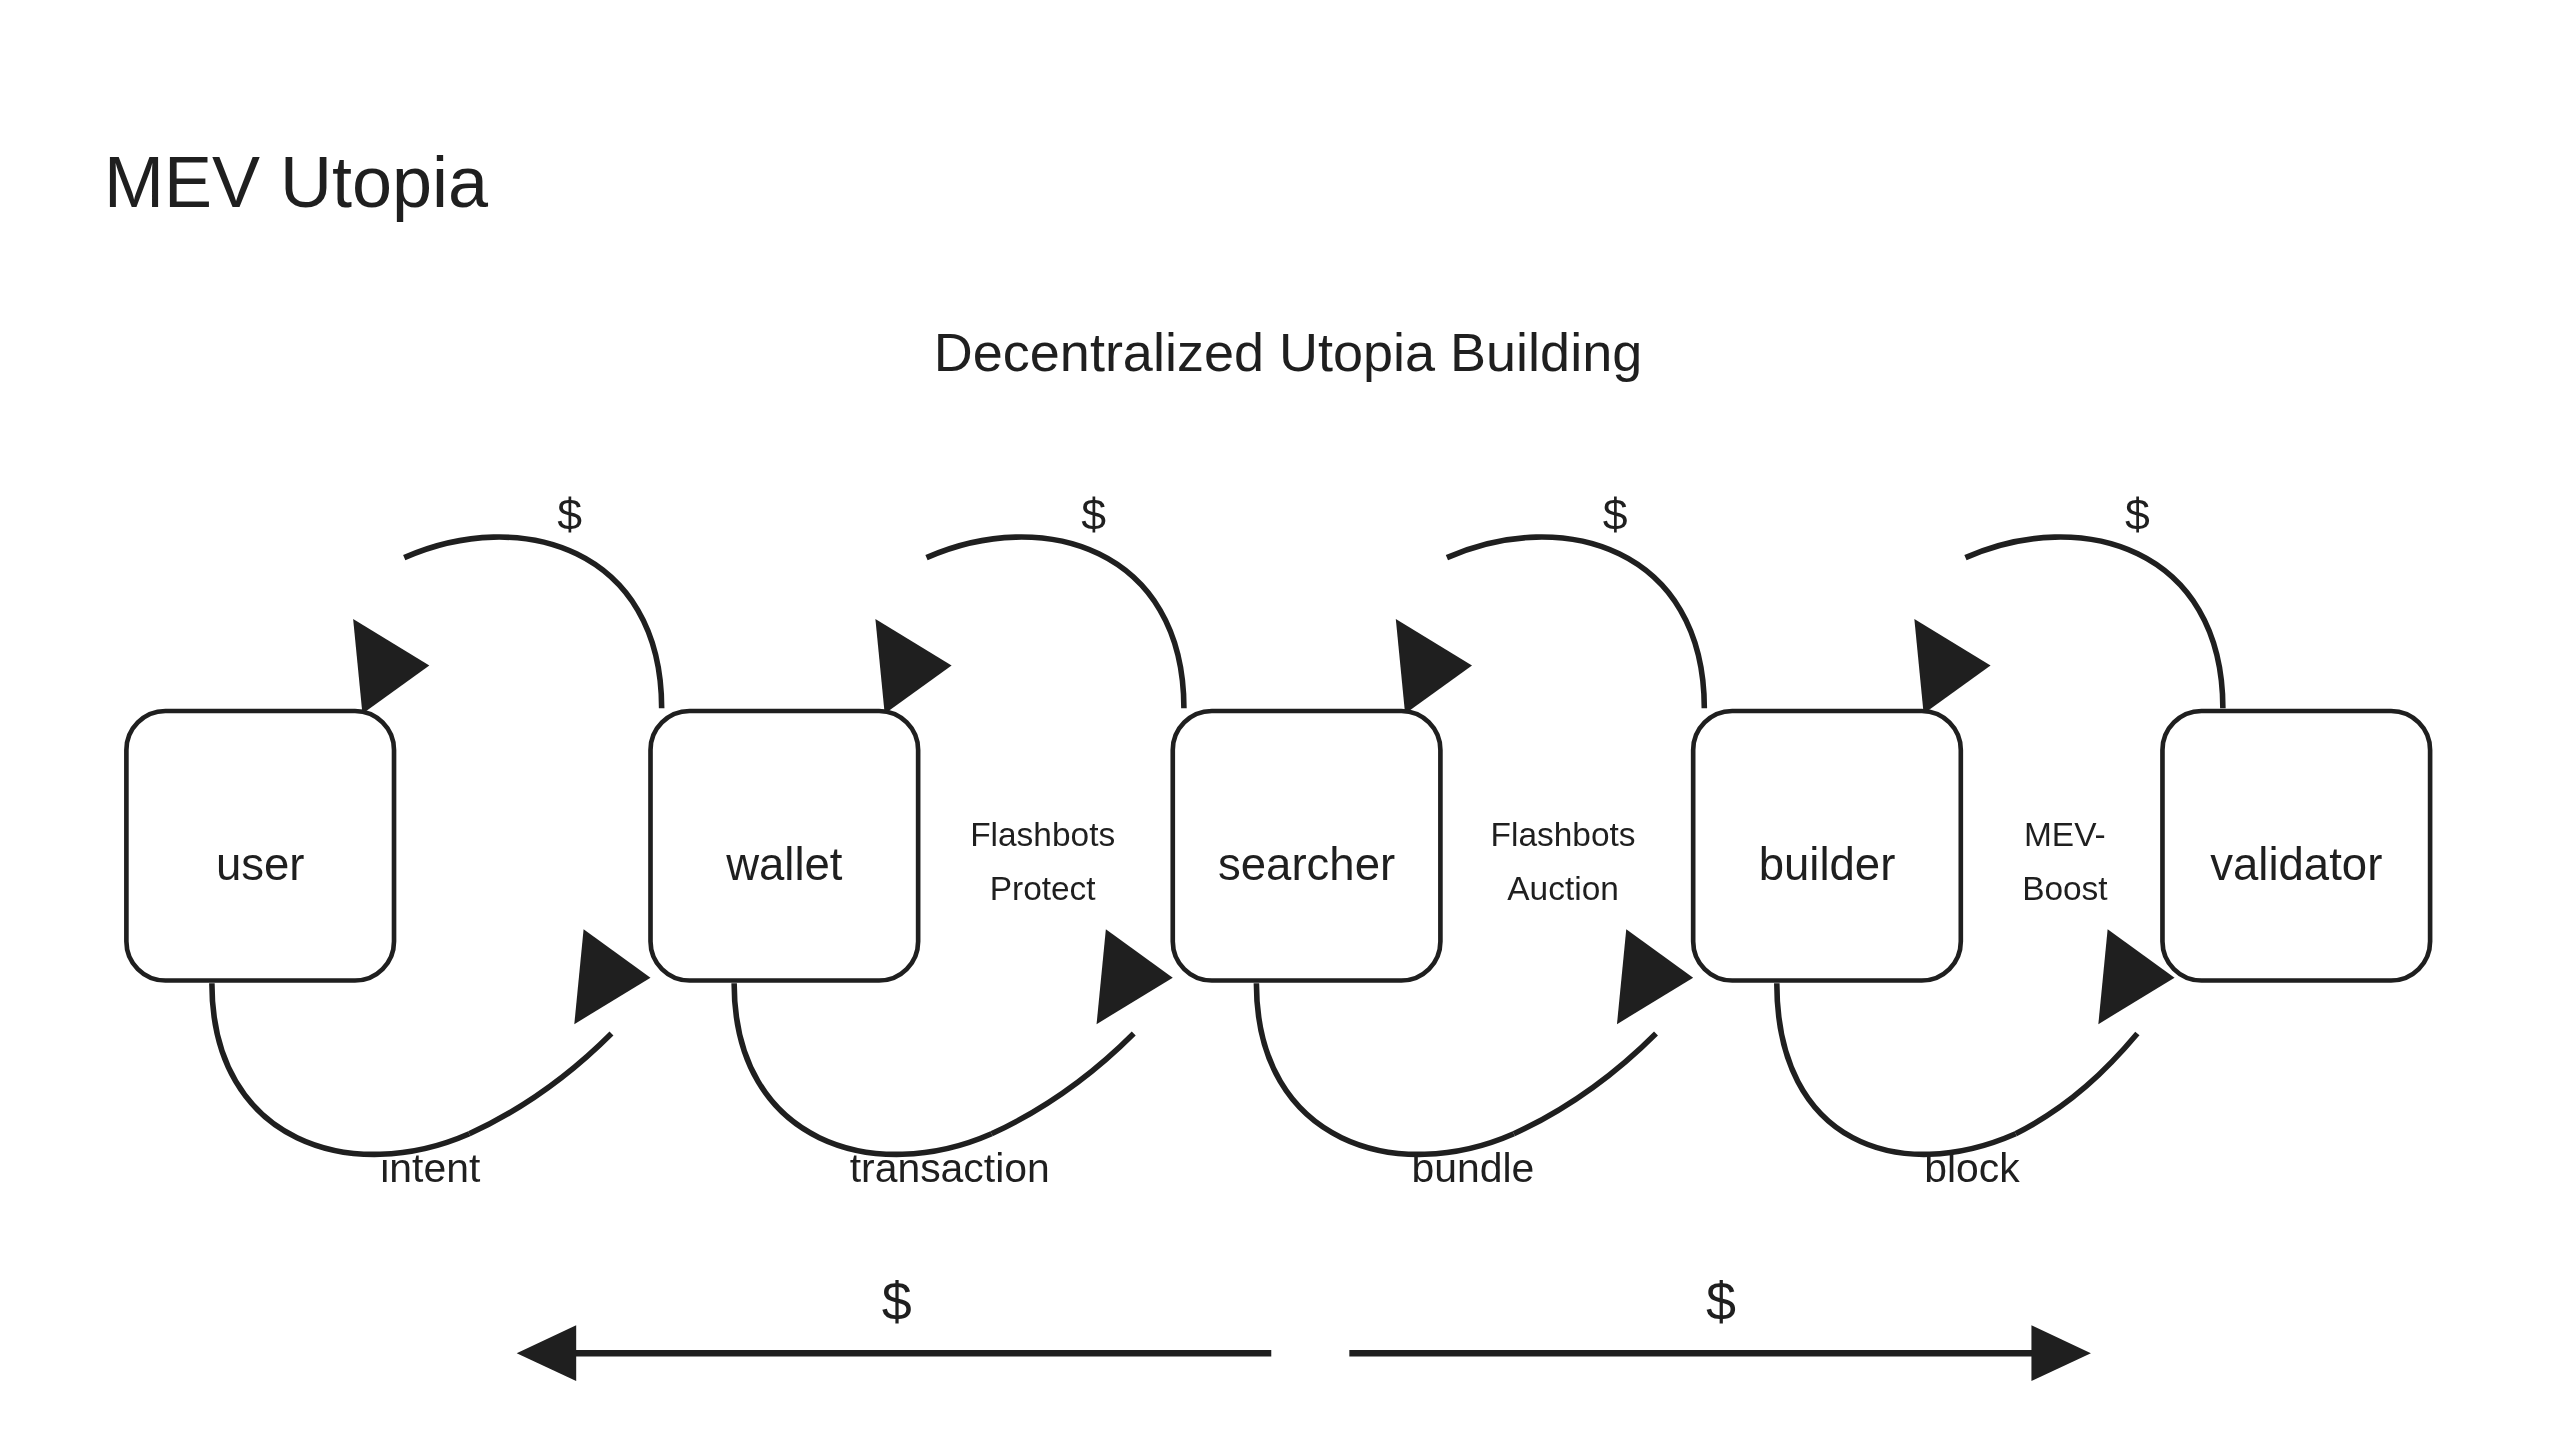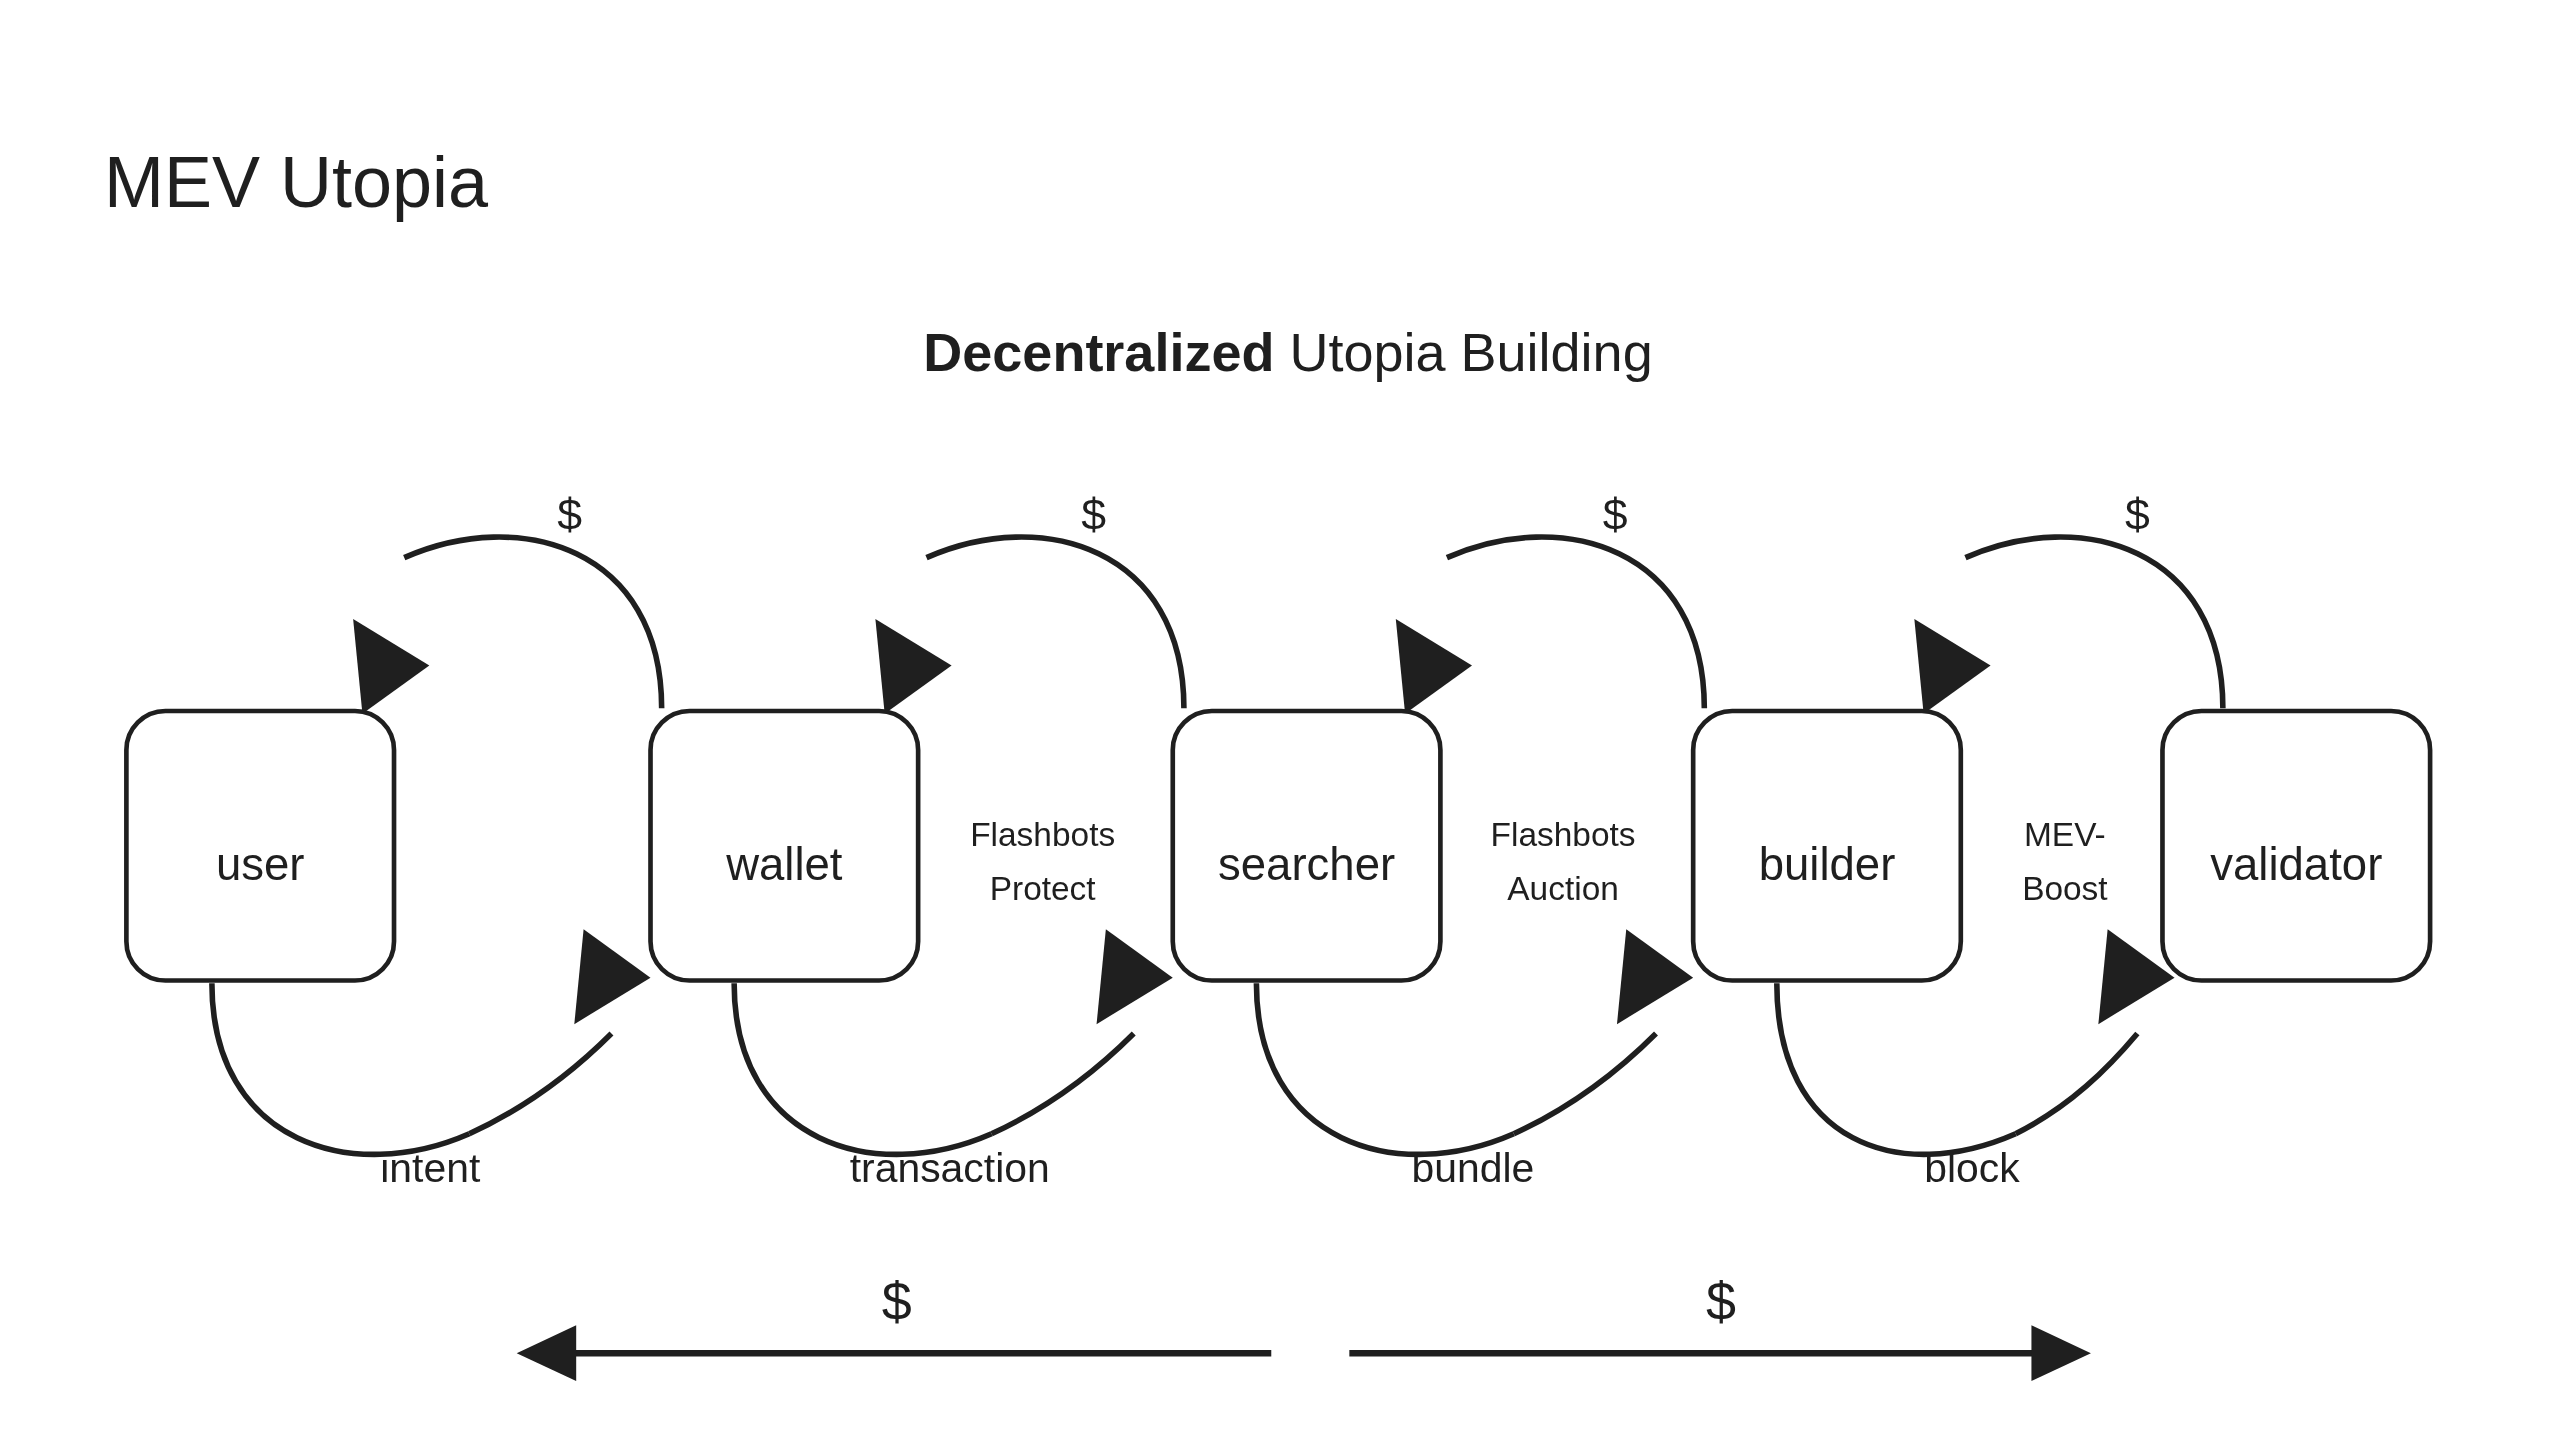--- a/index.html
+++ b/index.html
@@ -36,21 +36,21 @@
     position: absolute;
     left: 0;
     top: 321px;
     width: 2576px;
     text-align: center;
     font-size: 54px;
     font-weight: 400;
     color: #1f1f1f;
     white-space: nowrap;
   }
-  .subtitle .strong { font-weight: 700; }
+  .subtitle .strong { font-weight: 400; }
   .diagram-svg {
     position: absolute;
     left: 0; top: 0;
     width: 2576px;
     height: 1448px;
   }
   .node-label {
     font-family: "Liberation Sans", sans-serif;
     font-size: 49px;
     fill: #1f1f1f;

